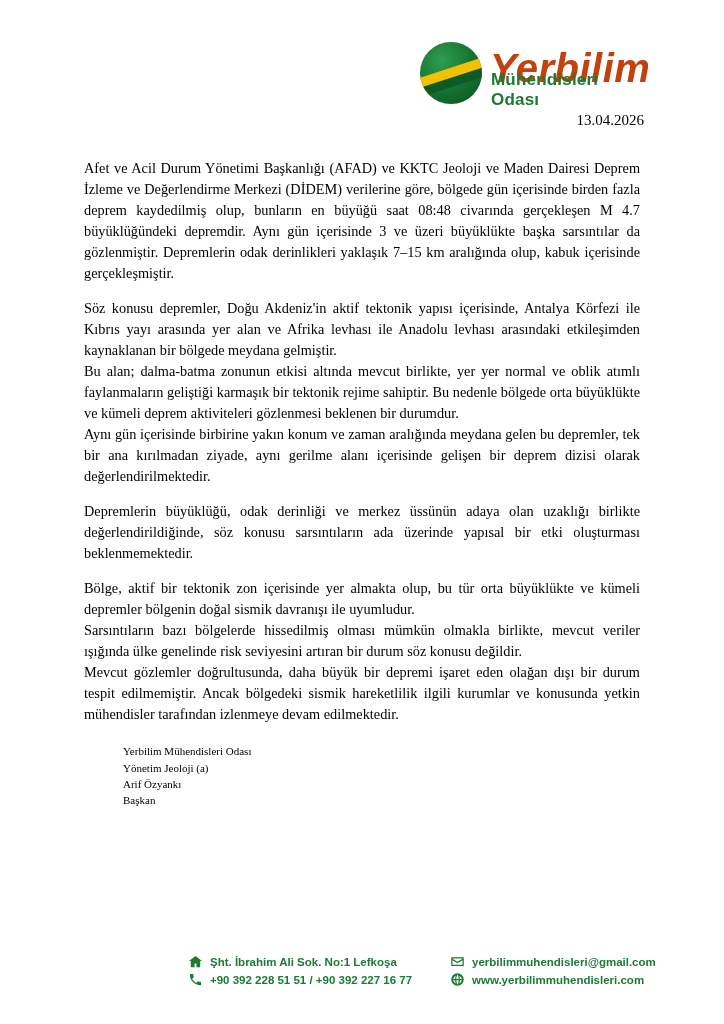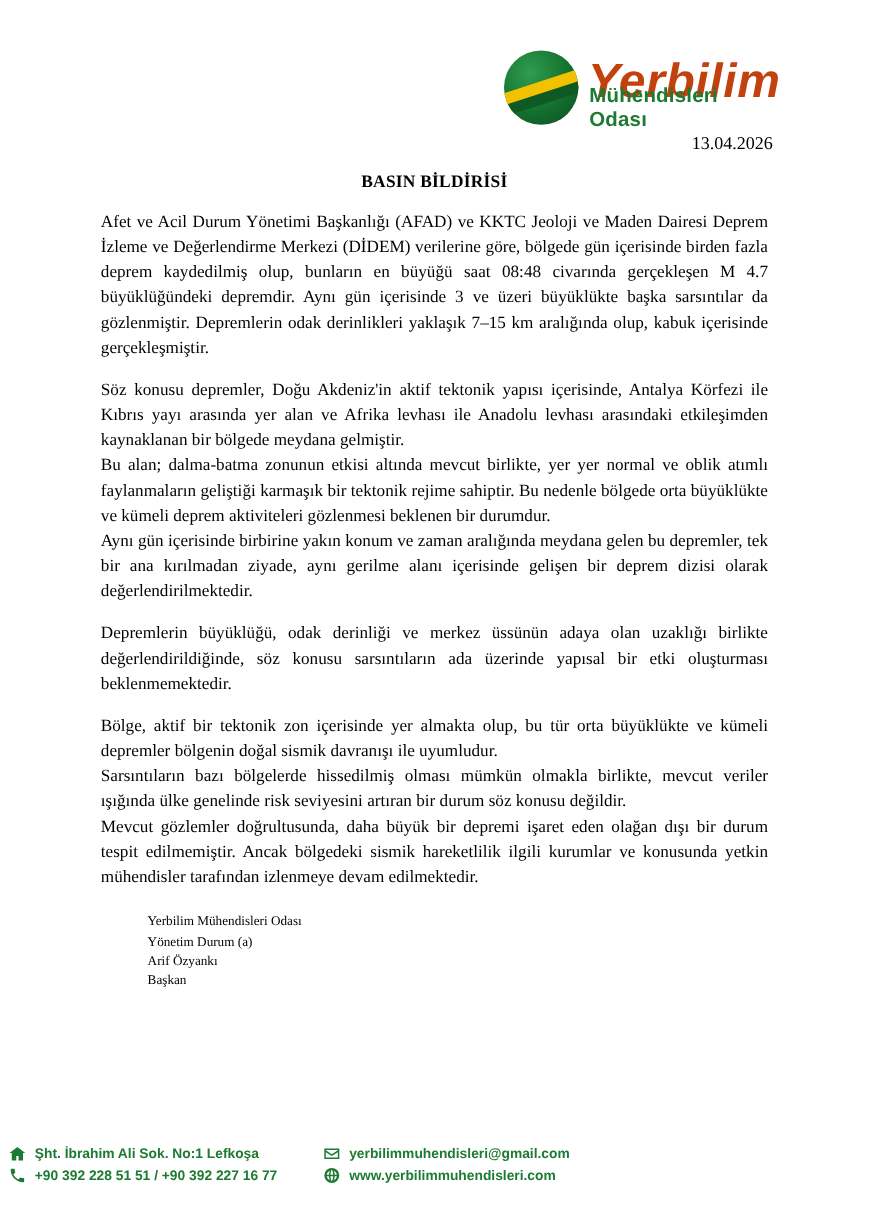--- a/index.html
+++ b/index.html
@@ -175,24 +175,24 @@
     left: 0;
     bottom: 34px;
     width: 724px;
     font-family: "Liberation Sans", sans-serif;
     font-size: 11.5px;
     font-weight: bold;
     color: #1d7a33;
   }
   .footer-row {
     display: flex;
-    justify-content: flex-start;
+    justify-content: flex-end;
     align-items: center;
     gap: 0px;
-    margin: 3px 1px;
+    margin: 3px 12px;
   }
   .f-item {
     display: flex;
     align-items: center;
     gap: 7px;
   }
   .f-item.left  { width: 262px; justify-content: flex-start; padding-left: 6px;}
   .f-item.right { width: 262px; justify-content: flex-start; }
   .f-ico {
     display: inline-block;
@@ -214,34 +214,33 @@
     <div class="yerbilim-logo">
       <div class="globe"></div>
       <div class="yerbilim-name">Yerbilim</div>
       <div class="yerbilim-sub">Mühendisleri Odası</div>
     </div>
   </div>
 
   <div class="doc-date">13.04.2026</div>
 
   <div class="content">
-    <div class="doc-title">BASIN BİLDİRİSİ</div>
 
     <p class="para gap">Afet ve Acil Durum Yönetimi Başkanlığı (AFAD) ve KKTC Jeoloji ve Maden Dairesi Deprem İzleme ve Değerlendirme Merkezi (DİDEM) verilerine göre, bölgede gün içerisinde birden fazla deprem kaydedilmiş olup, bunların en büyüğü saat 08:48 civarında gerçekleşen M 4.7 büyüklüğündeki depremdir. Aynı gün içerisinde 3 ve üzeri büyüklükte başka sarsıntılar da gözlenmiştir. Depremlerin odak derinlikleri yaklaşık 7–15 km aralığında olup, kabuk içerisinde gerçekleşmiştir.</p>
     <p class="para gap">Söz konusu depremler, Doğu Akdeniz'in aktif tektonik yapısı içerisinde, Antalya Körfezi ile Kıbrıs yayı arasında yer alan ve Afrika levhası ile Anadolu levhası arasındaki etkileşimden kaynaklanan bir bölgede meydana gelmiştir.</p>
     <p class="para">Bu alan; dalma-batma zonunun etkisi altında mevcut birlikte, yer yer normal ve oblik atımlı faylanmaların geliştiği karmaşık bir tektonik rejime sahiptir. Bu nedenle bölgede orta büyüklükte ve kümeli deprem aktiviteleri gözlenmesi beklenen bir durumdur.</p>
     <p class="para">Aynı gün içerisinde birbirine yakın konum ve zaman aralığında meydana gelen bu depremler, tek bir ana kırılmadan ziyade, aynı gerilme alanı içerisinde gelişen bir deprem dizisi olarak değerlendirilmektedir.</p>
     <p class="para gap">Depremlerin büyüklüğü, odak derinliği ve merkez üssünün adaya olan uzaklığı birlikte değerlendirildiğinde, söz konusu sarsıntıların ada üzerinde yapısal bir etki oluşturması beklenmemektedir.</p>
     <p class="para gap">Bölge, aktif bir tektonik zon içerisinde yer almakta olup, bu tür orta büyüklükte ve kümeli depremler bölgenin doğal sismik davranışı ile uyumludur.</p>
     <p class="para">Sarsıntıların bazı bölgelerde hissedilmiş olması mümkün olmakla birlikte, mevcut veriler ışığında ülke genelinde risk seviyesini artıran bir durum söz konusu değildir.</p>
     <p class="para">Mevcut gözlemler doğrultusunda, daha büyük bir depremi işaret eden olağan dışı bir durum tespit edilmemiştir. Ancak bölgedeki sismik hareketlilik ilgili kurumlar ve konusunda yetkin mühendisler tarafından izlenmeye devam edilmektedir.</p>
 
     <div class="sign-block">
       <div>Yerbilim Mühendisleri Odası</div>
-      <div>Yönetim Durum (a)</div>
+      <div>Yönetim Jeoloji (a)</div>
       <div>Arif Özyankı</div>
       <div>Başkan</div>
     </div>
   </div>
 
   <div class="footer">
     <div class="footer-row">
       <div class="f-item left">
         <span class="f-ico">
           <svg viewBox="0 0 24 24">

